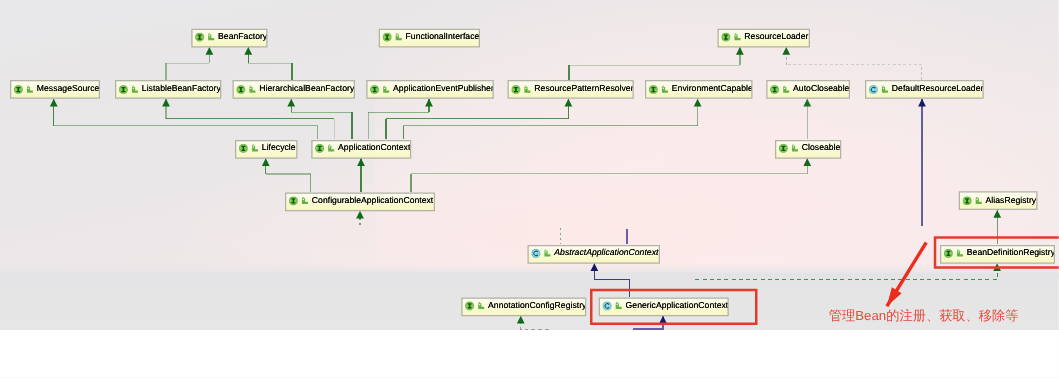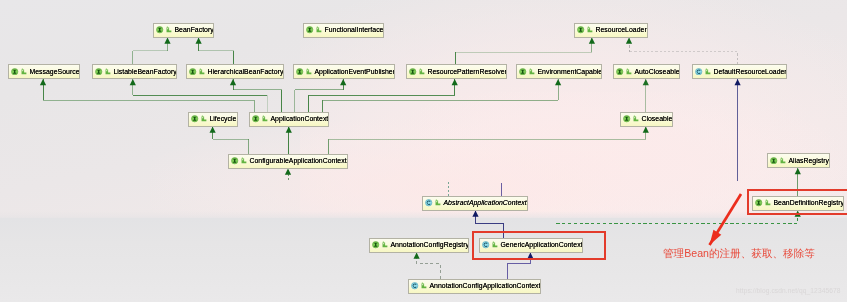--- a/index.html
+++ b/index.html
@@ -1,19 +1,19 @@
 <!DOCTYPE html>
 <html><head>
 <meta charset="utf-8">
 <title>Spring ApplicationContext UML hierarchy</title>
 <style>
   html,body{margin:0;padding:0;background:#ffffff;}
   body{width:847px;height:302px;overflow:hidden;
        font-family:"Liberation Sans","DejaVu Sans",sans-serif;}
-  #stage{position:relative;width:847px;height:302px;overflow:hidden;}
+  #stage{position:relative;width:847px;height:264px;overflow:hidden;}
 
   
   #bg{position:absolute;left:0;top:0;width:847px;height:302px;overflow:hidden;background:#e8e6e8;}
   .sky{position:absolute;left:0;top:0;width:847px;height:224px;
       background:linear-gradient(168deg,#e8e7e9 0%,#e8e6e7 24%,#ebe7e8 48%,#f1e9e9 74%,#f4eaea 100%);}
   .glow{position:absolute;left:300px;top:-30px;width:620px;height:300px;
       background:radial-gradient(ellipse at 42% 62%, rgba(253,234,234,.95) 0%, rgba(252,236,236,.55) 40%, rgba(250,238,238,0) 72%);}
   .glow2{position:absolute;left:420px;top:92px;width:420px;height:150px;
       background:radial-gradient(ellipse at 42% 48%, rgba(252,234,234,.9) 0%, rgba(252,236,236,.42) 48%, rgba(252,238,238,0) 76%);}
   .glow3{position:absolute;left:150px;top:120px;width:480px;height:120px;

